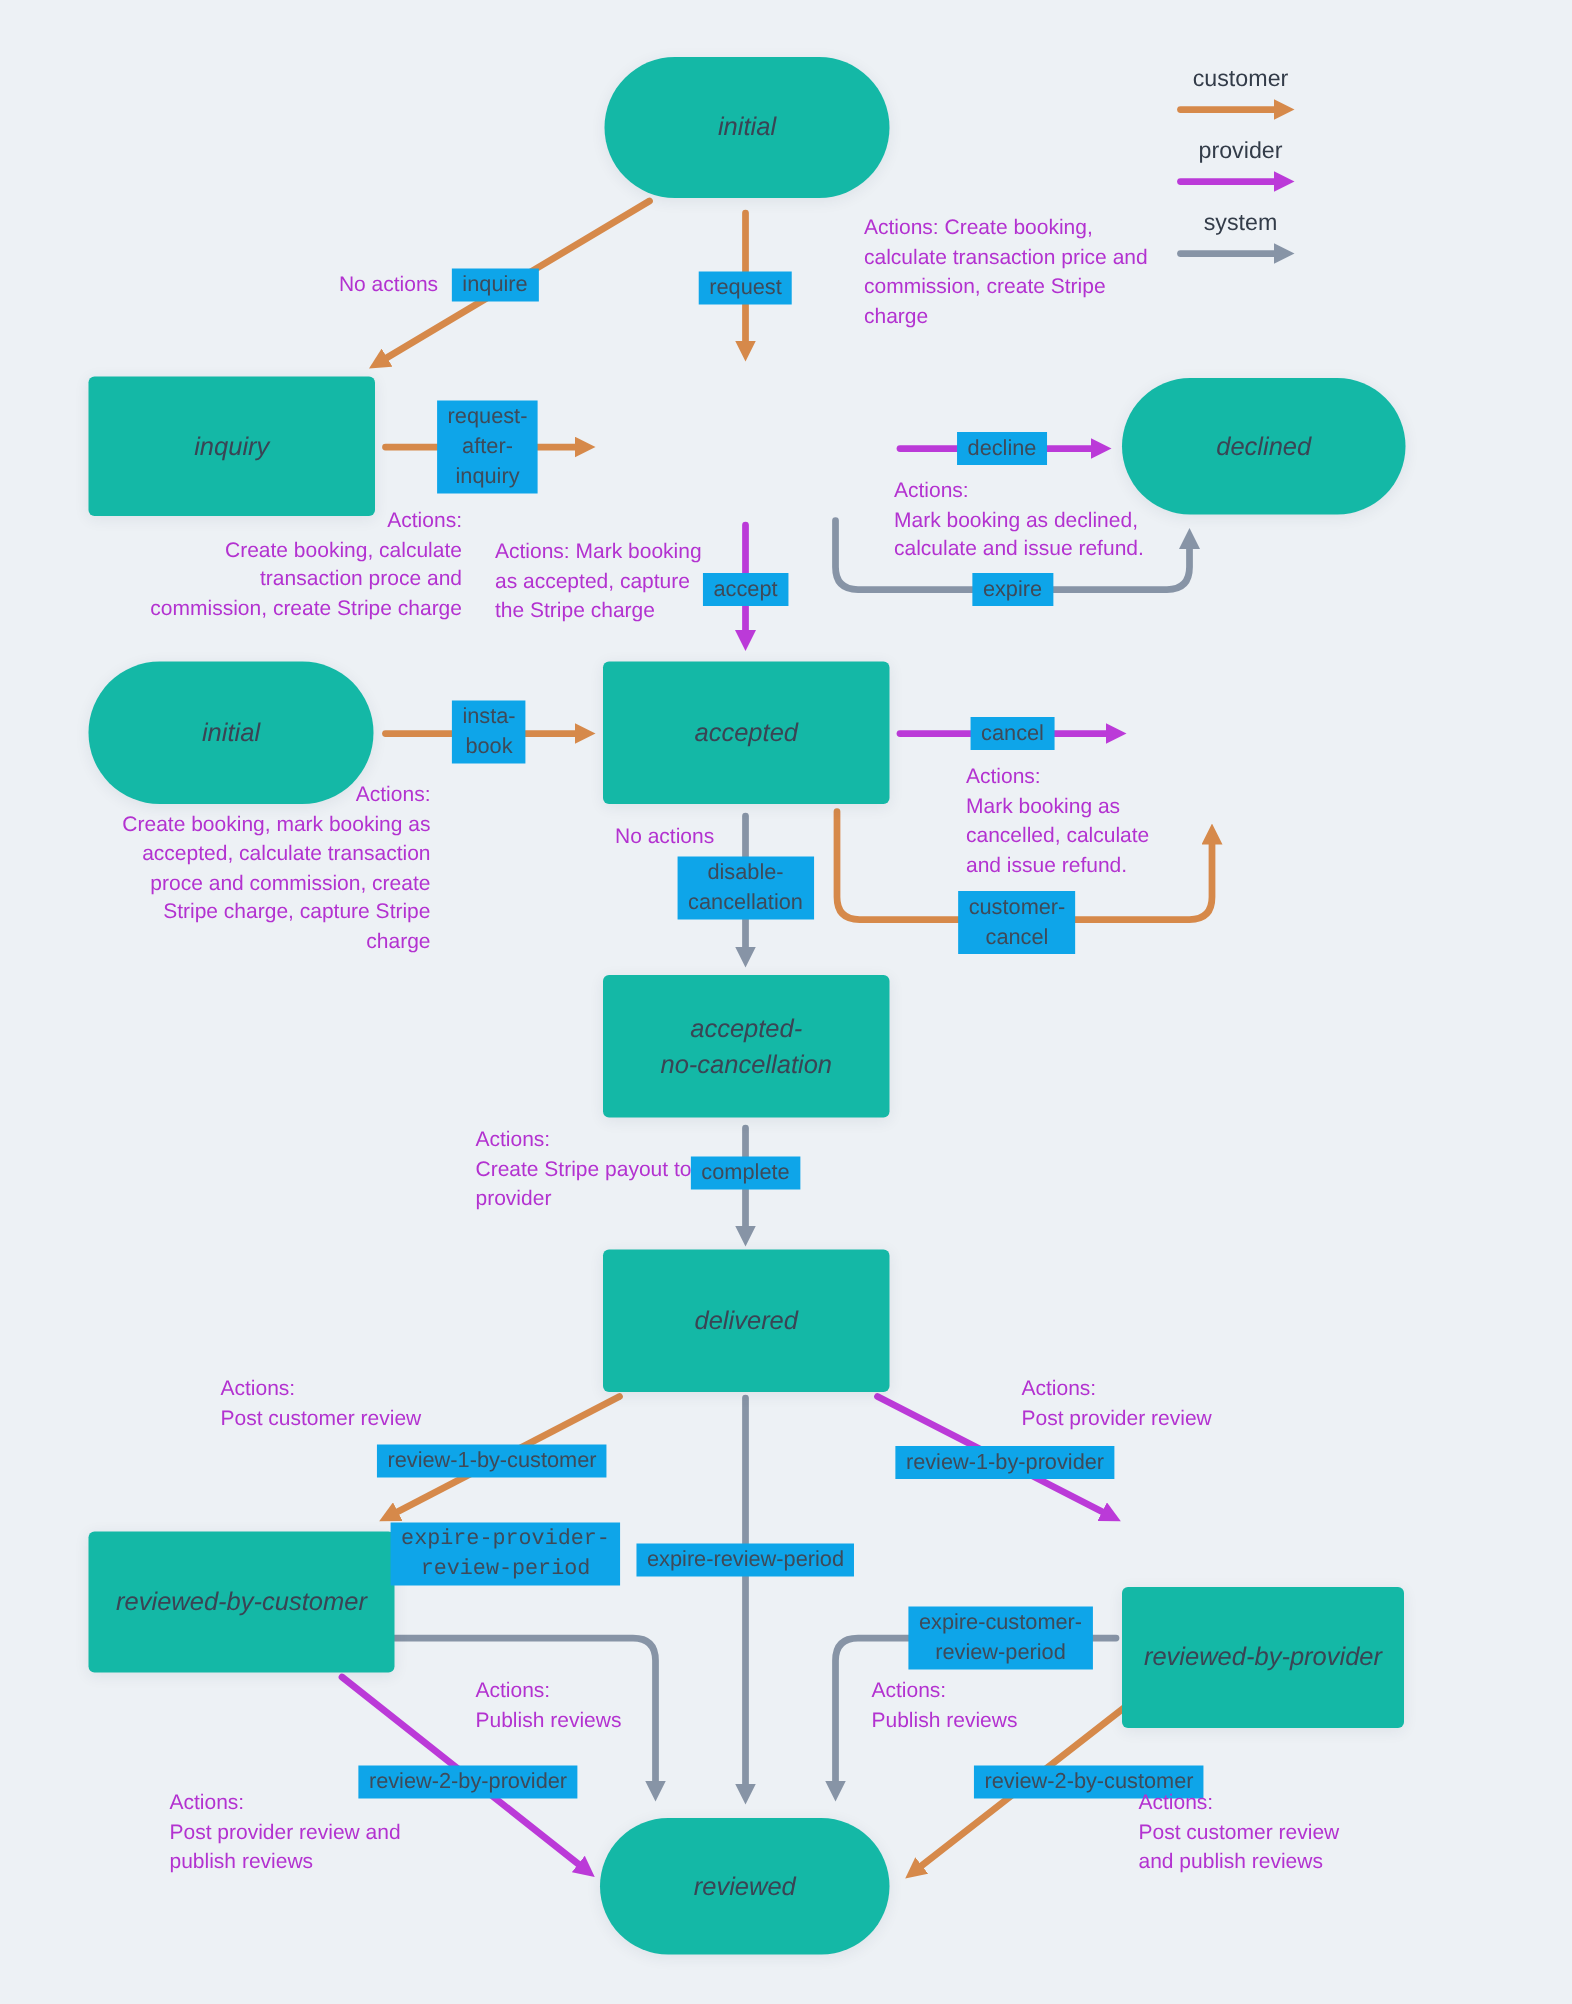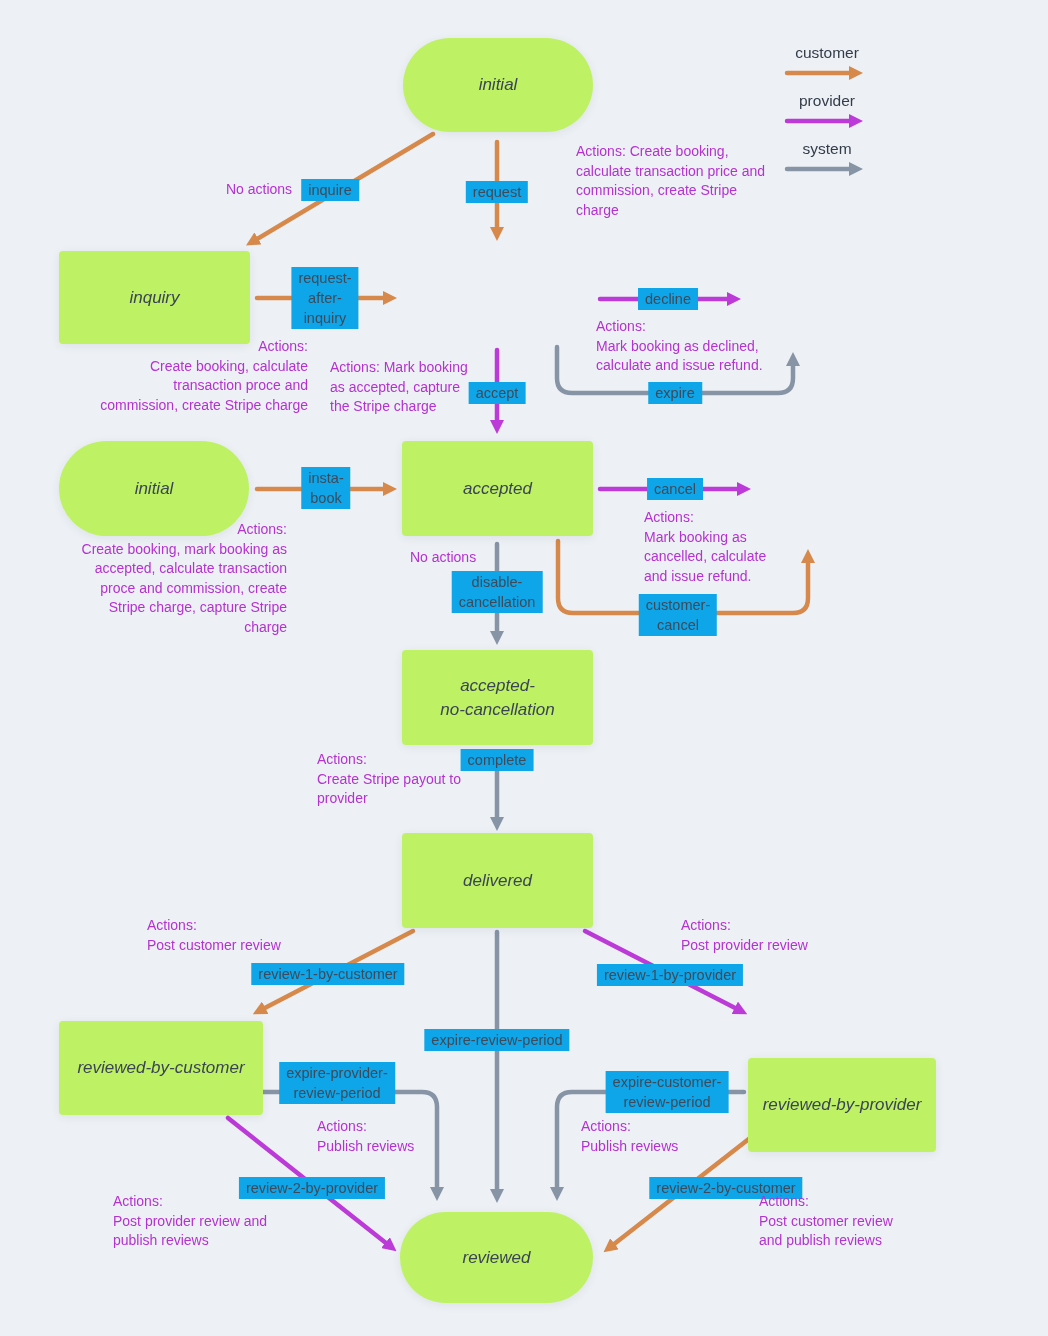--- a/index.html
+++ b/index.html
@@ -3,21 +3,21 @@
 <meta charset="utf-8">
 <style>
   html,body { margin:0; padding:0; background:#edf1f5; }
   .canvas {
     position:relative; width:1048px; height:1336px;
     background:#edf1f5; overflow:hidden;
     font-family:"Liberation Sans", sans-serif;
   }
   svg.edges { position:absolute; left:0; top:0; width:1048px; height:1336px; }
   .node {
-    position:absolute; background:#bef264;
+    position:absolute; background:#14b8a6;
     display:flex; align-items:center; justify-content:center;
     font-style:italic; font-size:17px; font-weight:500; color:#3a4454;
     text-align:center; white-space:pre-line; line-height:24px;
     box-shadow:0 2px 10px rgba(40,55,80,0.08);
   }
   .rect { border-radius:4px; }
   .pill { border-radius:48px; }
   .elabel {
     position:absolute; transform:translate(-50%,-50%);
     font-size:14.5px; font-weight:500; color:#3e4a59;
@@ -77,20 +77,21 @@
     <path d="M744,1092 L572,1092 Q557,1092 557,1107 L557,1194" stroke="#8794a6" stroke-width="4.5" stroke-linecap="round" marker-end="url(#ah-g)"></path>
     <path d="M787,169 L856,169" stroke="#8794a6" stroke-width="4.5" stroke-linecap="round" marker-end="url(#ah-g)"></path>
   </svg>
 
   <div class="legend-label" style="left:827px; top:44px;">customer</div>
   <div class="legend-label" style="left:827px; top:92px;">provider</div>
   <div class="legend-label" style="left:827px; top:140px;">system</div>
 
   <div class="node pill" style="left:403px; top:38px;  width:190px; height:94px;">initial</div>
   <div class="node rect" style="left:59px;  top:251px; width:191px; height:93px;">inquiry</div>
+  <div class="node pill" style="left:748px; top:252px; width:189px; height:91px;">declined</div>
   <div class="node pill" style="left:59px;  top:441px; width:190px; height:95px;">initial</div>
   <div class="node rect" style="left:402px; top:441px; width:191px; height:95px;">accepted</div>
   <div class="node rect" style="left:402px; top:650px; width:191px; height:95px;">accepted-
 no-cancellation</div>
   <div class="node rect" style="left:402px; top:833px; width:191px; height:95px;">delivered</div>
   <div class="node rect" style="left:59px;  top:1021px; width:204px; height:94px;">reviewed-by-customer</div>
   <div class="node rect" style="left:748px; top:1021px; width:188px; height:94px;margin-top:37px;">reviewed-by-provider</div>
   <div class="node pill" style="left:400px; top:1212px; width:193px; height:91px;">reviewed</div>
 
   <div class="elabel bg" style="left:497px; top:192px;">request</div>
@@ -101,25 +102,25 @@
   <div class="elabel bg" style="left:668px; top:299px;">decline</div>
   <div class="elabel bg" style="left:675px; top:393px;">expire</div>
   <div class="elabel bg" style="left:497px; top:393px;">accept</div>
   <div class="elabel bg" style="left:326px; top:488px;">insta-
 book</div>
   <div class="elabel bg" style="left:675px; top:489px;">cancel</div>
   <div class="elabel bg" style="left:497px; top:592px;">disable-
 cancellation</div>
   <div class="elabel bg" style="left:678px; top:615px;">customer-
 cancel</div>
-  <div class="elabel bg" style="left:497px; top:760px;">complete</div>
+  <div class="elabel bg" style="left:497px; top:782px;">complete</div>
   <div class="elabel bg" style="left:328px; top:974px;">review-1-by-customer</div>
   <div class="elabel bg" style="left:670px; top:975px;">review-1-by-provider</div>
   <div class="elabel bg" style="left:497px; top:1040px;">expire-review-period</div>
-  <div class="elabel bg" style="left:337px; top:1083px;">expire-provider-
+  <div class="elabel bg" style="left:337px; top:1036px;font-family:Liberation Mono, monospace;">expire-provider-
 review-period</div>
   <div class="elabel bg" style="left:667px; top:1092px;">expire-customer-
 review-period</div>
   <div class="elabel bg" style="left:312px; top:1188px;">review-2-by-provider</div>
   <div class="elabel bg" style="left:686px; top:1188px;margin-left:40px;">review-2-by-customer</div>
 
   <div class="actions" style="left:547px; top:142px;margin-left:29px;">Actions: Create booking,
 calculate transaction price and
 commission, create Stripe
 charge</div>

